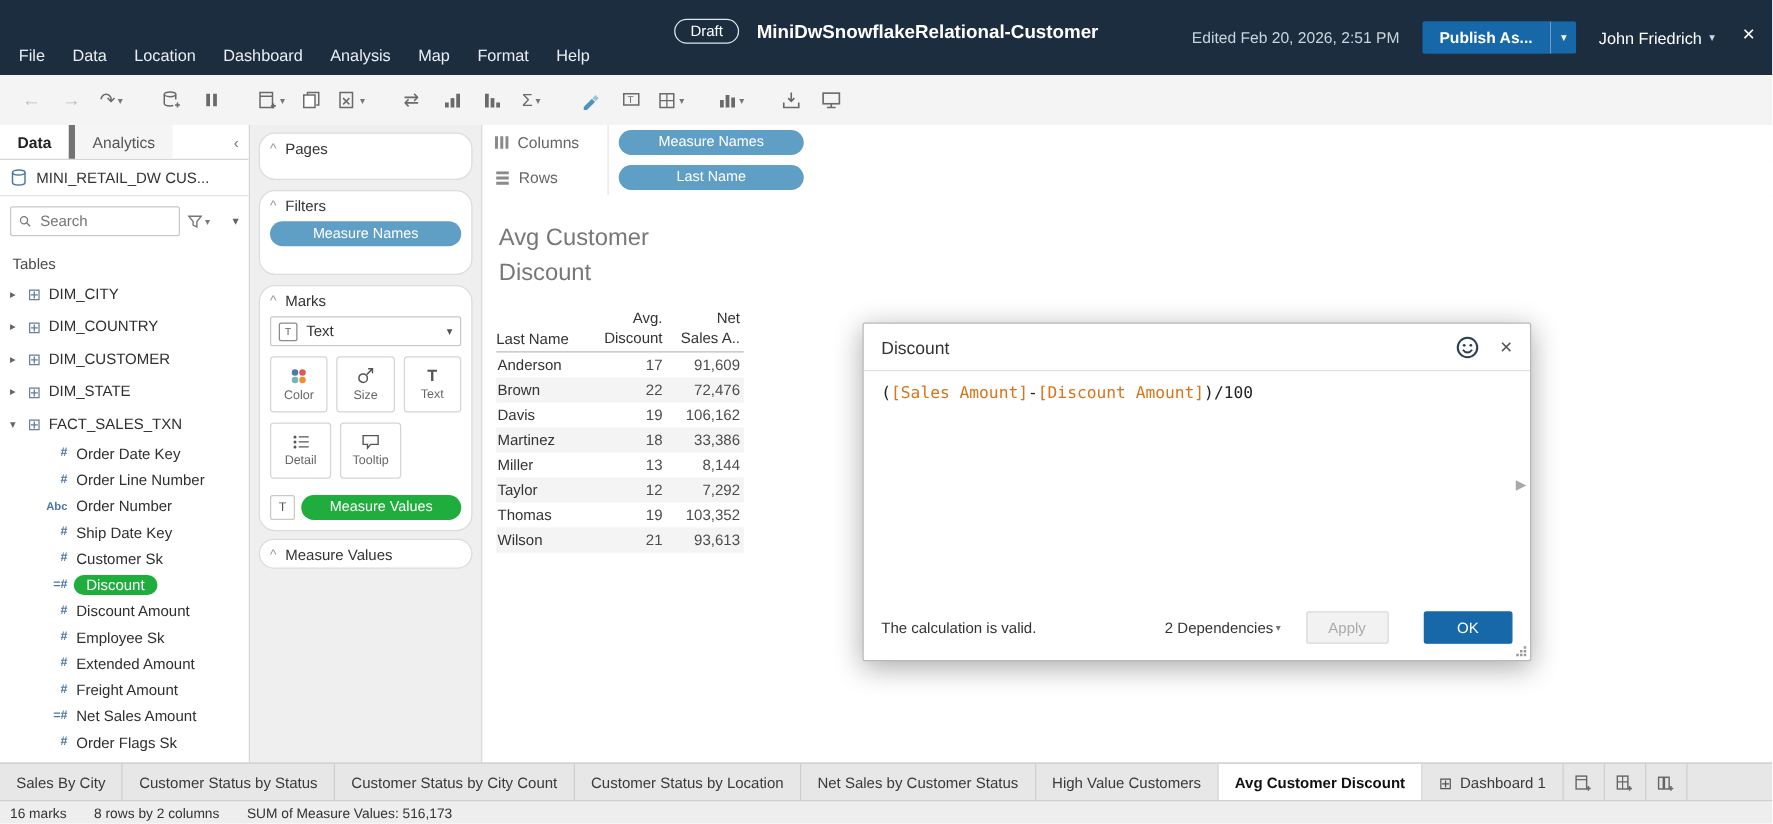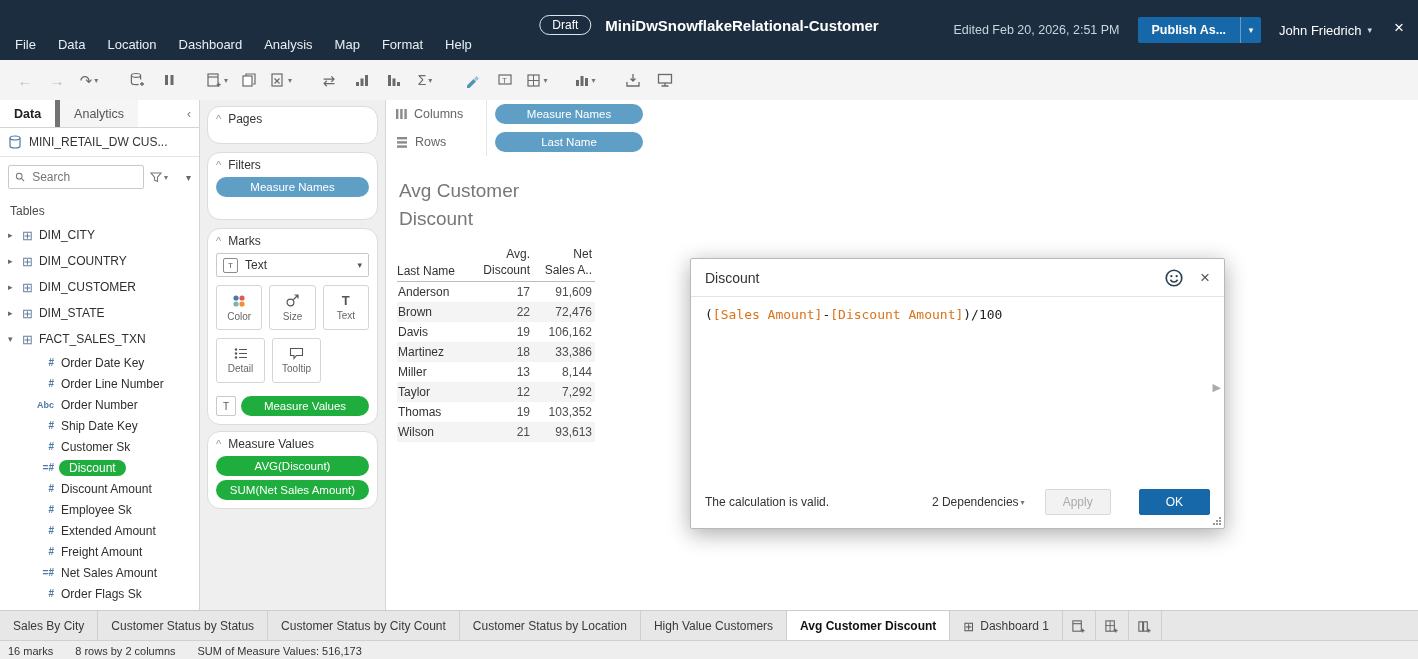--- a/index.html
+++ b/index.html
@@ -459,24 +459,20 @@
           </div>
         </div>
         <div class="mk-pillrow">
           <span class="tbox">T</span>
           <div class="pill green" style="flex:1">Measure Values</div>
         </div>
       </div>
     </div>
     <div class="card" style="margin-top:6px">
       <div class="card-hd">Measure Values</div>
-      <div class="card-body mv-pills">
-        <div class="pill green">AVG(Discount)</div>
-        <div class="pill green">SUM(Net Sales Amount)</div>
-      </div>
     </div>
   </div>
 
   <div class="shelfrow cols">
     <span class="shelf-label">
       <svg width="11" height="12" viewBox="0 0 11 12">
           <rect x="0" y="1" width="2.4" height="10" fill="#8a8a8a"></rect>
           <rect x="4.2" y="1" width="2.4" height="10" fill="#8a8a8a"></rect>
           <rect x="8.4" y="1" width="2.4" height="10" fill="#8a8a8a"></rect>
         </svg>
@@ -579,20 +575,21 @@
       <button class="btn-ok">OK</button>
     </div>
     <span class="dlg-grip"></span>
   </div>
 
   <div class="sheettabs">
     <span class="stab">Sales By City</span>
     <span class="stab">Customer Status by Status</span>
     <span class="stab">Customer Status by City Count</span>
     <span class="stab">Customer Status by Location</span>
+    <span class="stab">Net Sales by Customer Status</span>
     <span class="stab">High Value Customers</span>
     <span class="stab active">Avg Customer Discount</span>
     <span class="stab dash-ic">Dashboard 1</span>
     <span class="newtab">
       <svg width="15" height="15" viewBox="0 0 16 16">
           <rect x="2" y="2" width="9" height="11" fill="none" stroke="#666" stroke-width="1.2"></rect>
           <line x1="2" y1="5" x2="11" y2="5" stroke="#666" stroke-width="1.2"></line>
           <path d="M12.5 10.5v4M10.5 12.5h4" stroke="#666" stroke-width="1.3"></path>
         </svg>
     </span>

